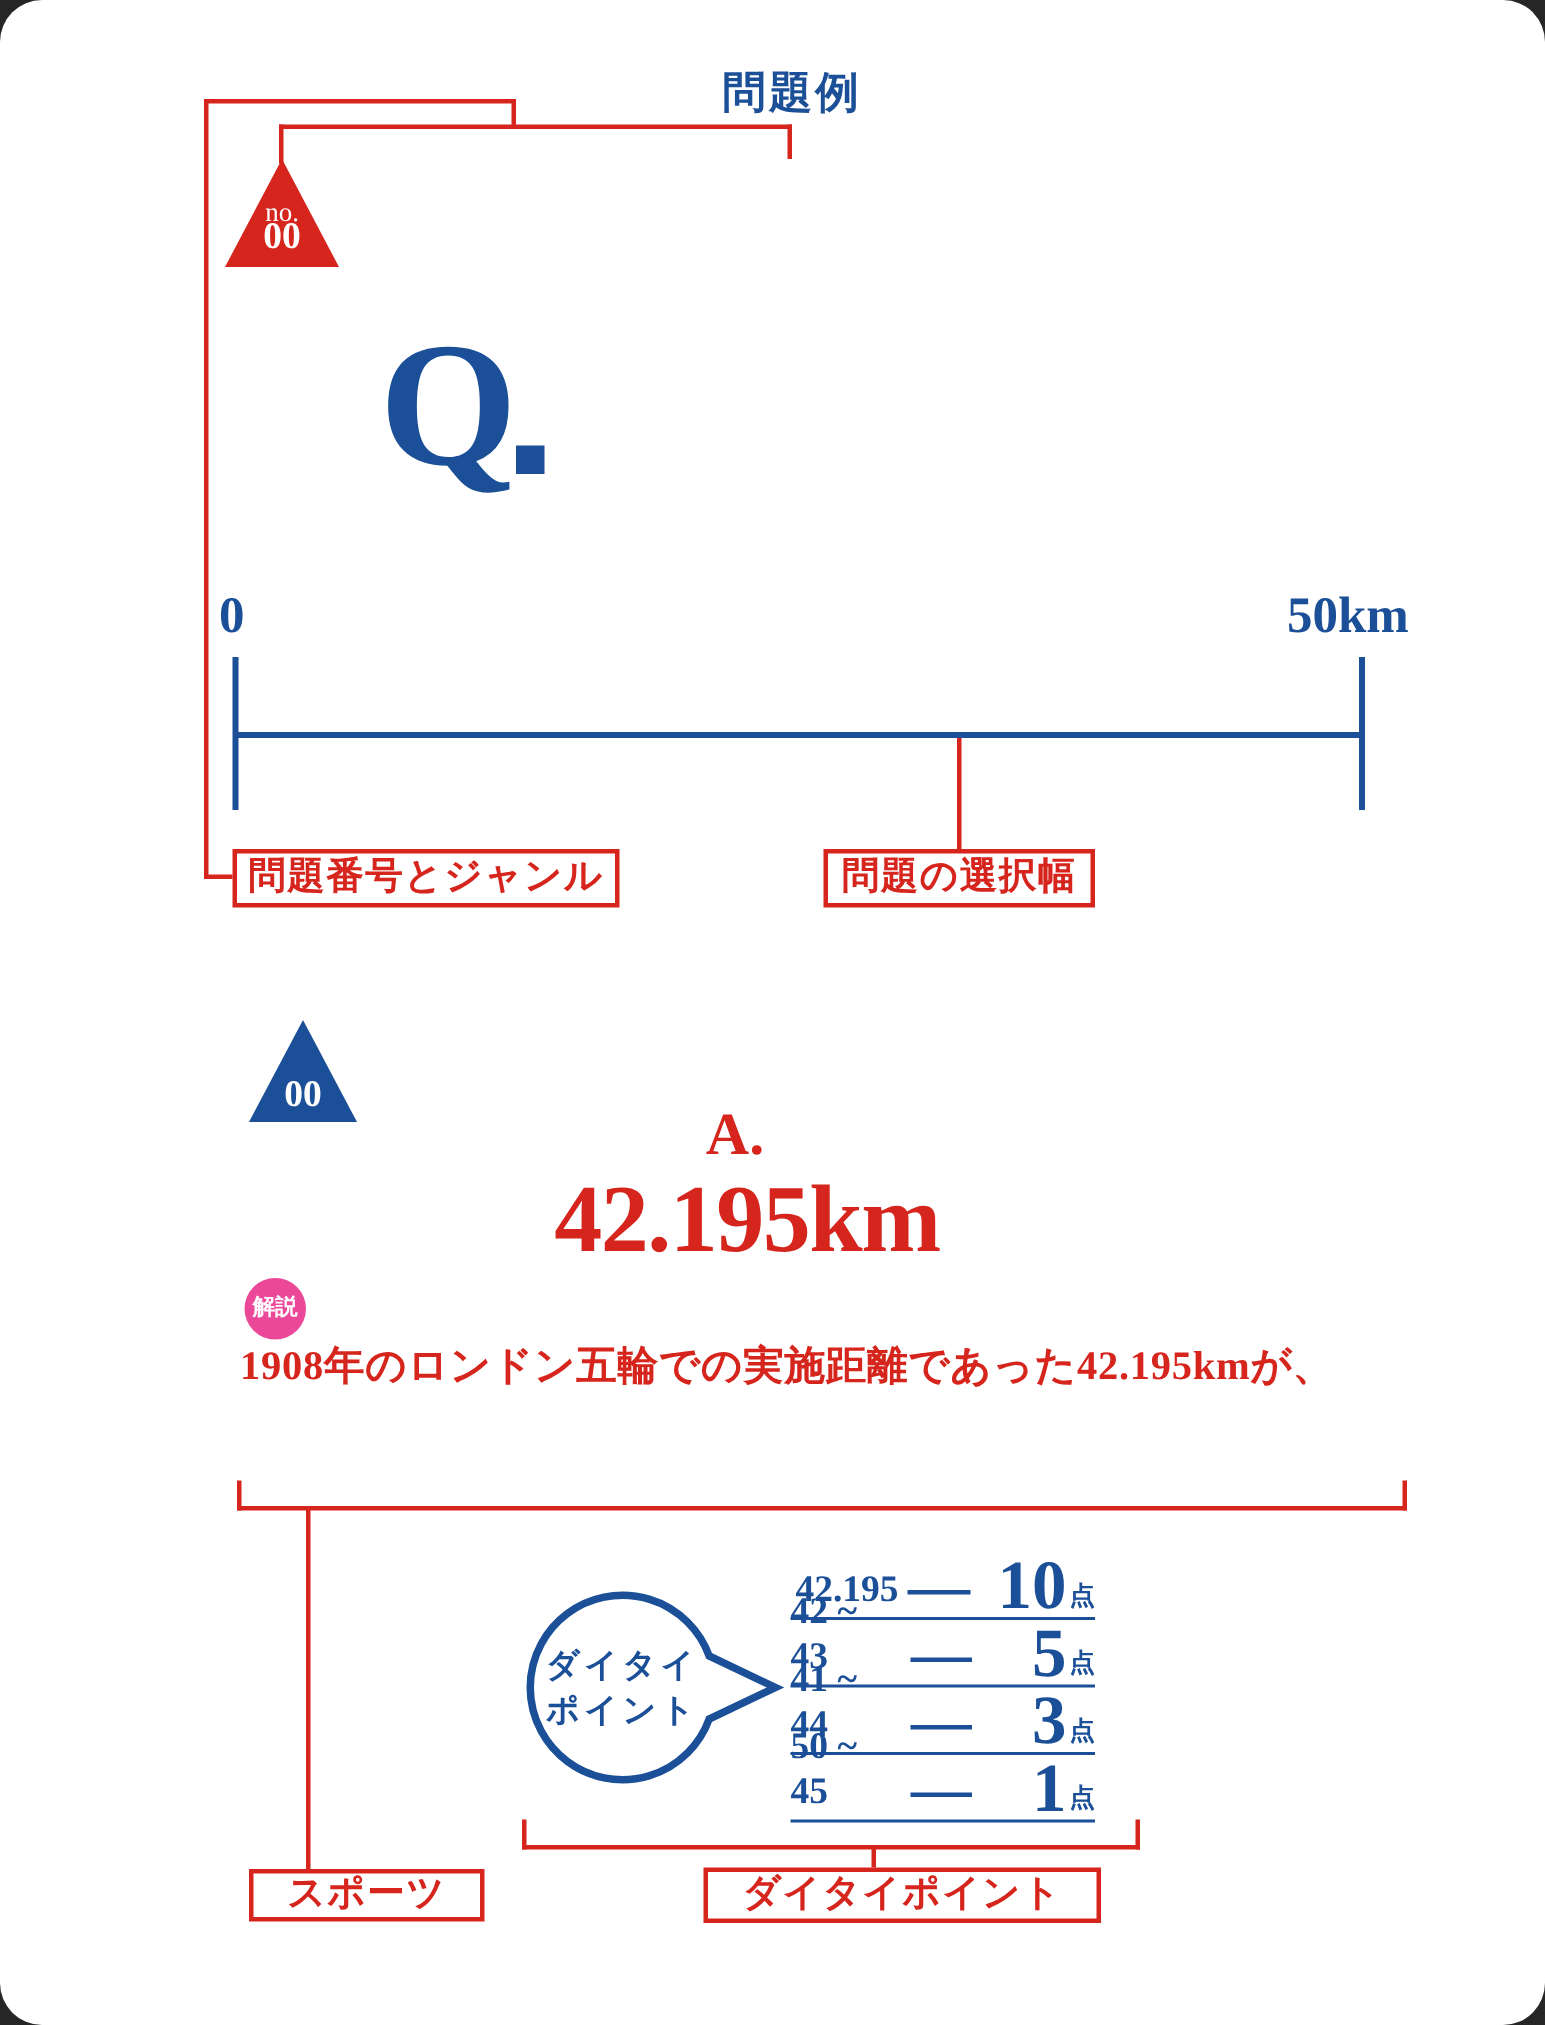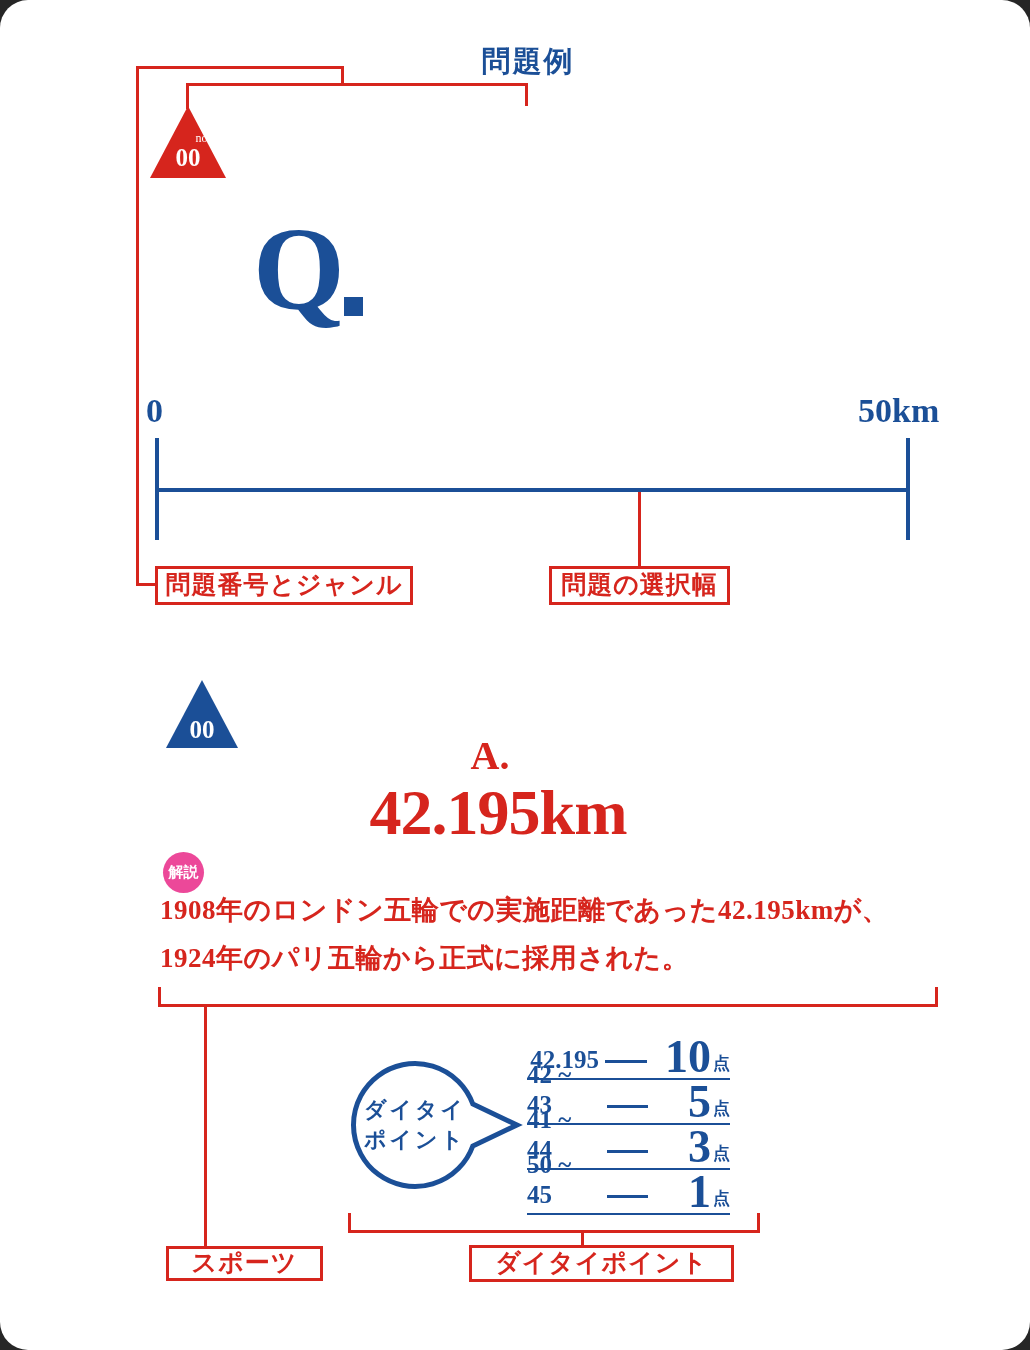--- a/index.html
+++ b/index.html
@@ -15,21 +15,21 @@
   .blueline{position:absolute;background:#1b4f97;}
   .blue{color:#1b4f97;}
   .red{color:#d6251d;}
 
   .page-title{left:448px;top:42px;width:160px;text-align:center;font-size:29px;letter-spacing:2px;}
 
   
   .tri-red{left:150px;top:106px;width:76px;height:72px;}
   .tri-red .shape{position:absolute;left:0;top:0;width:0;height:0;
     border-left:38px solid transparent;border-right:38px solid transparent;border-bottom:72px solid #d6251d;}
-  .tri-red .no{position:absolute;top:25px;left:15px;width:76px;text-align:center;font-size:12px;color:#fff;font-weight:normal;}
+  .tri-red .no{position:absolute;top:25px;left:0;width:76px;text-align:center;font-size:18px;color:#fff;font-weight:normal;}
   .tri-red .num{position:absolute;top:38px;left:0;width:76px;text-align:center;font-size:25px;color:#fff;}
 
   .genre-box{left:428px;top:104px;width:205px;height:38px;background:#d6251d;color:#fff;
     font-size:24px;letter-spacing:6px;text-align:center;line-height:38px;}
 
   .q-mark{left:253px;top:222px;font-size:118px;line-height:95px;}
   .q-square{left:344px;top:297px;width:19px;height:19px;background:#1b4f97;}
   .q-text{left:372px;top:278px;font-size:29px;letter-spacing:1px;}
 
   .scale-min{left:146px;top:392px;font-size:34px;}
@@ -112,21 +112,20 @@
     <div class="shape"></div>
     <div class="num">00</div>
   </div>
 
   <div class="abs a-mark red">A.</div>
   <div class="abs a-value red">42.195km</div>
 
   <div class="abs kaisetsu">解説</div>
   <div class="abs expl red">
     <div>1908年のロンドン五輪での実施距離であった42.195kmが、</div>
-    <div>1924年のパリ五輪から正式に採用された。</div>
   </div>
 
   <div class="redline" style="left:158px;top:1004px;width:780px;height:3px;"></div>
   <div class="redline" style="left:158px;top:987px;width:3px;height:20px;"></div>
   <div class="redline" style="left:935px;top:987px;width:3px;height:20px;"></div>
   <div class="redline" style="left:204px;top:1004px;width:3px;height:243px;"></div>
 
   <svg class="overlay" width="1030" height="1350" viewBox="0 0 1030 1350">
     <path d="M 472.8 1104 A 61.5 61.5 0 1 0 472.8 1146 L 517 1125 Z" fill="#ffffff" stroke="#1b4f97" stroke-width="5" stroke-linejoin="miter"></path>
   </svg>

